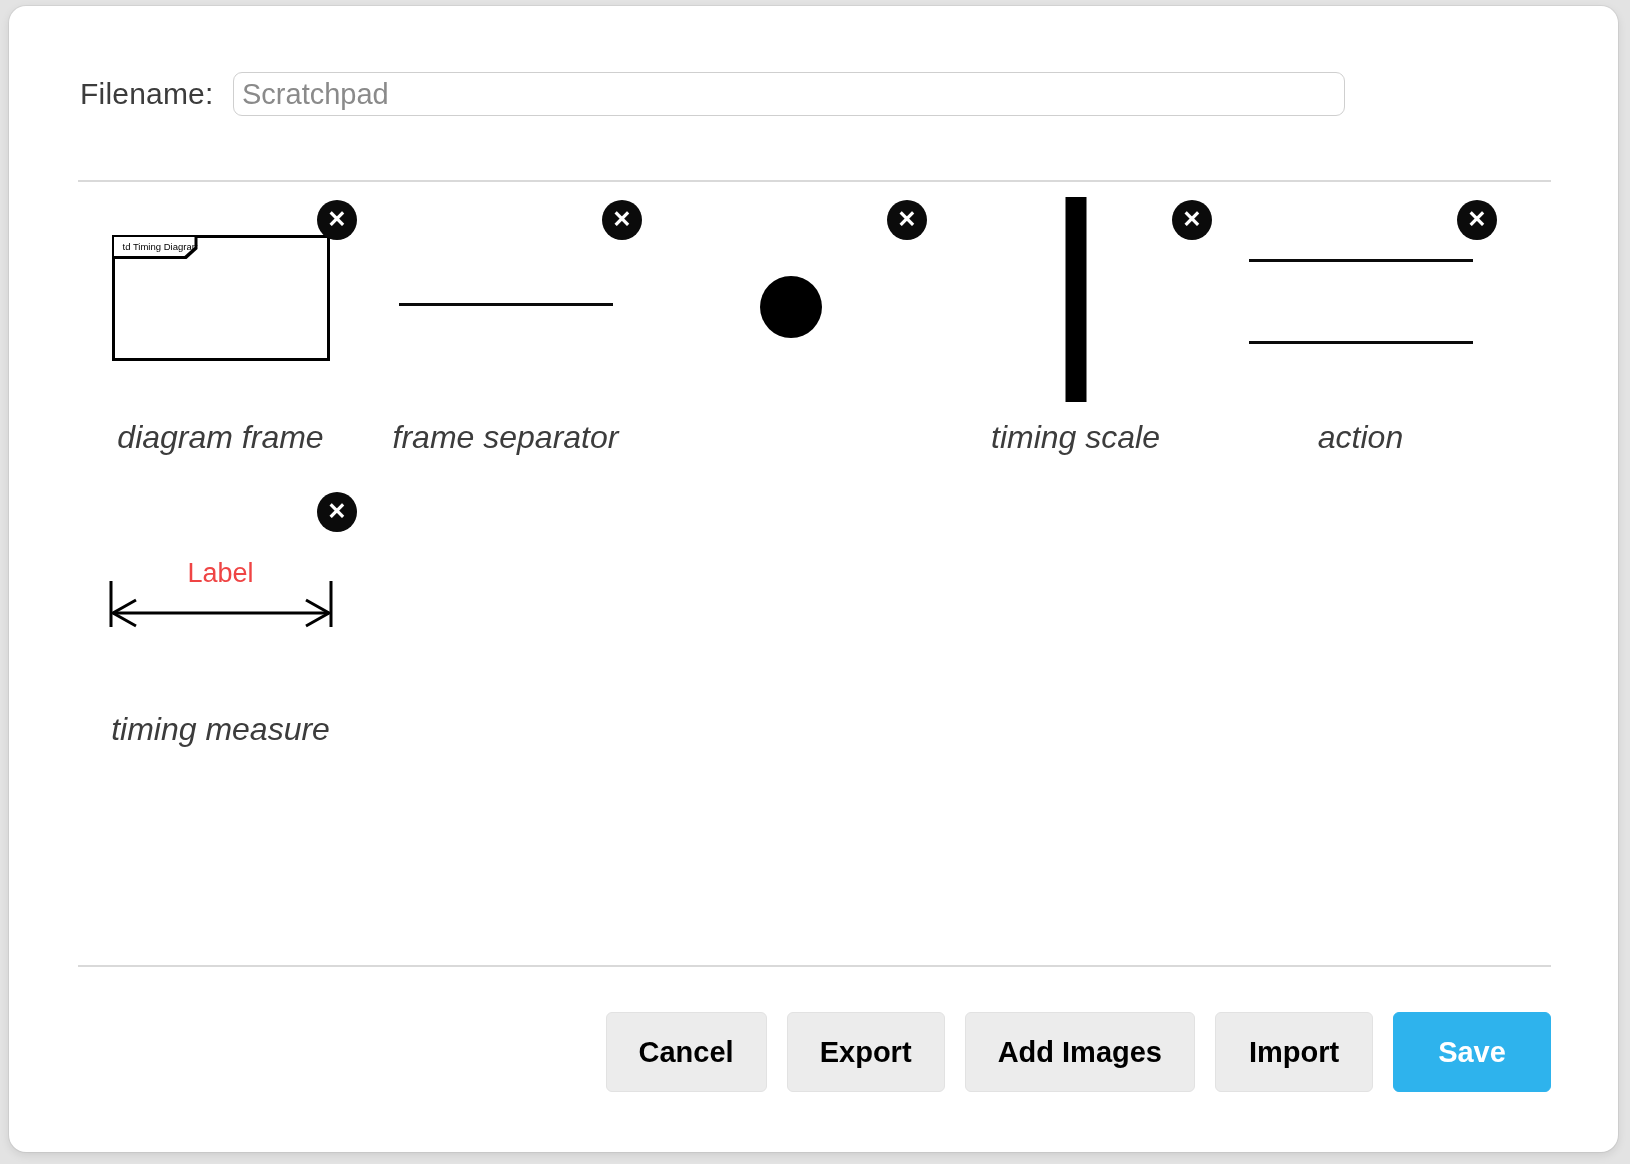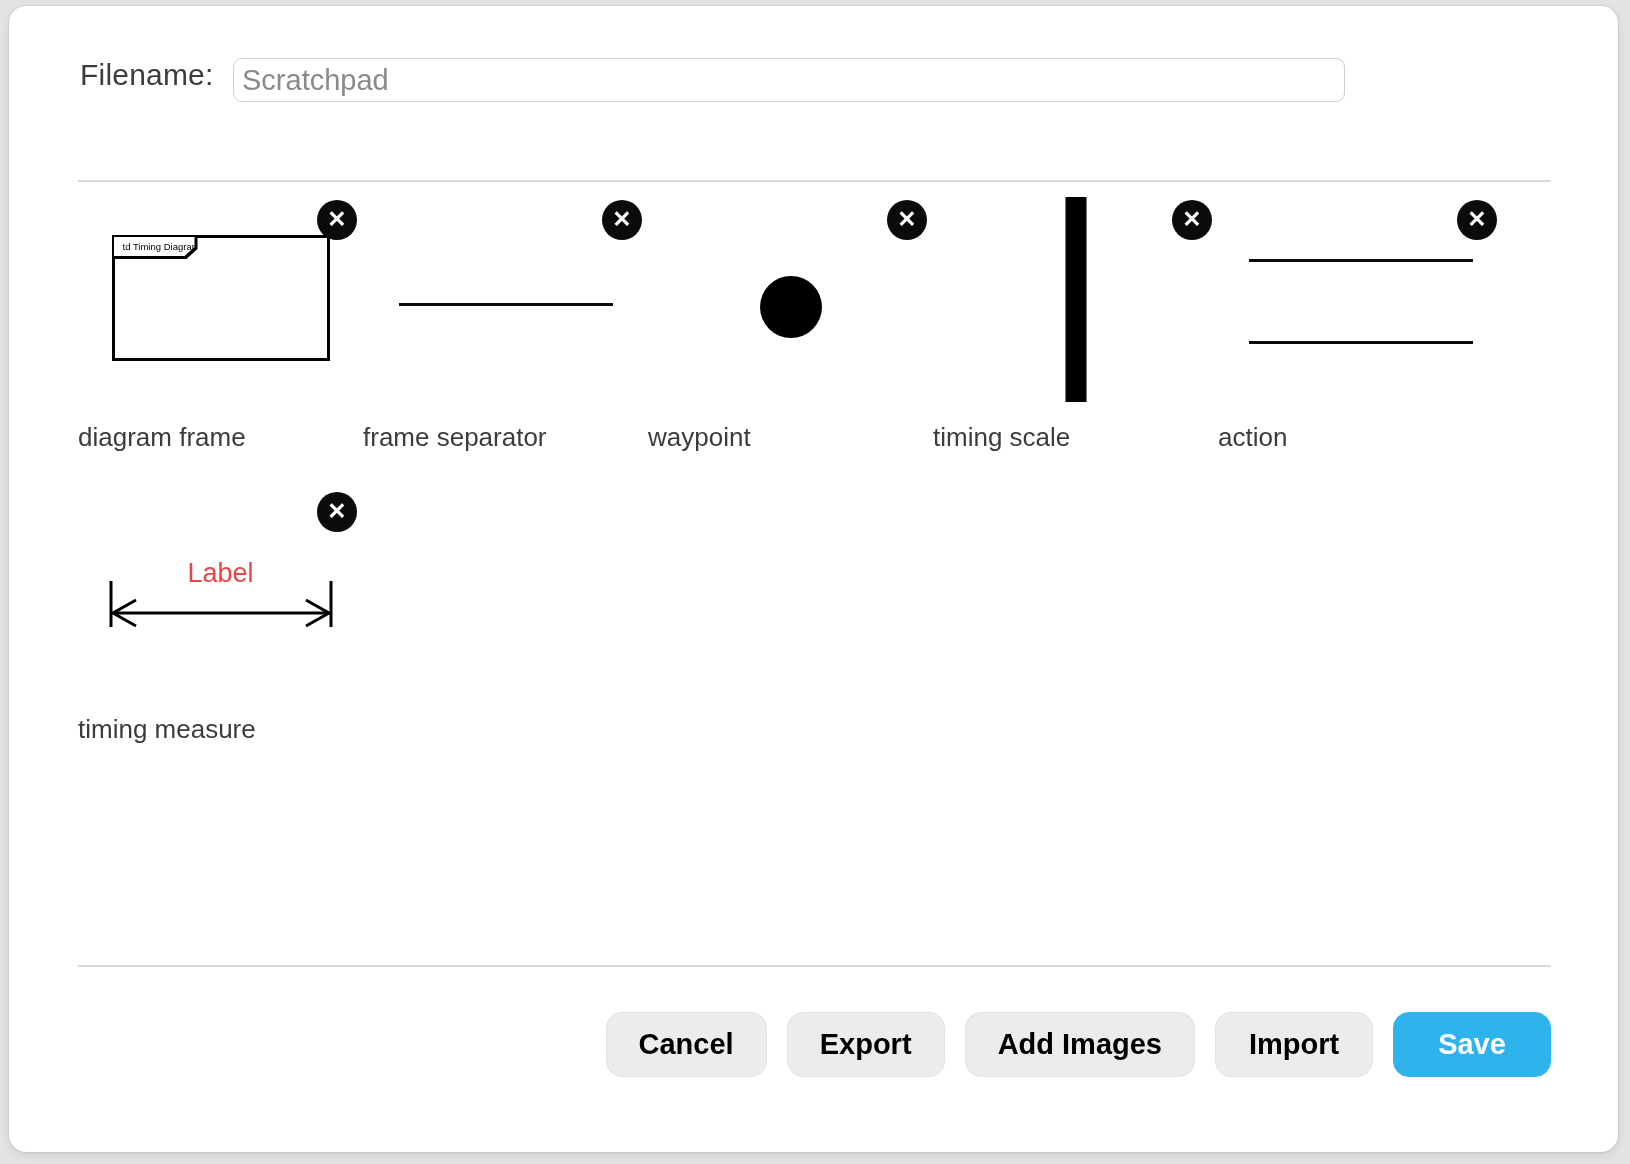--- a/index.html
+++ b/index.html
@@ -11,22 +11,22 @@
   }
   .modal {
     position:absolute; left:9px; top:6px;
     width:1609px; height:1146px;
     background:#ffffff;
     border-radius:17px;
     box-shadow:0 0 0 1px rgba(0,0,0,0.05), 0 3px 10px rgba(0,0,0,0.10);
   }
   
   .filename-row {
-    position:absolute; left:71px; top:52px; height:44px;
-    display:flex; 
+    position:absolute; left:71px; top:66px; height:44px;
+    display:flex; align-items:center;
   }
   .filename-label {
     font-size:30px; color:#3c3c3c; letter-spacing:0.2px;
   }
   .filename-input {
     position:absolute; left:153px; top:0;
     width:1112px; height:44px;
     border:1.5px solid #cfcfcf; border-radius:9px;
     font-family:"Liberation Sans", sans-serif;
     font-size:29px; color:#8a8a8a;
@@ -40,22 +40,22 @@
   .divider.d2 { top:959px; }
   
   .grid {
     position:absolute; left:69px; top:182px; width:1425px;
     display:flex; flex-direction:column; row-gap:24px;
   }
   .grid-row { display:flex; }
   .cell { width:285px; display:flex; flex-direction:column; }
   .thumb { position:relative; width:285px; height:222px; }
   .cap {
-    margin-top:8px; 
-    font-size:26px; line-height:38px; color:#3c3c3c;
+    margin-top:8px; text-align:center;
+    font-size:32px; line-height:38px; color:#3c3c3c;font-style:italic;
   }
   .close-btn {
     position:absolute; top:12px; right:6px;
     width:40px; height:40px; border-radius:50%;
     background:#0b0b0b; border:none; cursor:pointer;
     display:flex; align-items:center; justify-content:center;
     padding:0;
   }
   .close-btn span {
     color:#ffffff; font-size:23px; font-weight:900; line-height:1;
@@ -107,22 +107,22 @@
     position:absolute; top:78px; left:0; width:100%;
     text-align:center; font-size:27px; color:#ef4444;
   }
   .measure svg { position:absolute; left:0; top:100px; }
   
   .footer {
     position:absolute; top:1006px; right:67px;
     display:flex; gap:20px;
   }
   .btn {
-    height:65px; padding:0 32px; min-width:158px;
-    background:#ececec; border:1px solid #e2e2e2; border-radius:16px;
+    height:80px; padding:0 32px; min-width:158px;
+    background:#ececec; border:1px solid #e2e2e2; border-radius:6px;
     font-family:"Liberation Sans", sans-serif;
     font-size:29px; font-weight:600; color:#000;
     cursor:pointer;
   }
   .btn.save { background:#2eb3ed; border-color:#2eb3ed; color:#fff; }
 </style>
 </head>
 <body>
 
 <div class="modal">
@@ -163,21 +163,20 @@
         <div class="cap">frame separator</div>
       </div>
 
       <div class="cell">
         <div class="thumb">
           <div class="waypoint-dot"></div>
           <button class="close-btn">
             <span>✕</span>
           </button>
         </div>
-        <div class="cap">waypoint</div>
       </div>
 
       <div class="cell">
         <div class="thumb">
           <div class="scale-bar"></div>
           <button class="close-btn">
             <span>✕</span>
           </button>
         </div>
         <div class="cap">timing scale</div>

